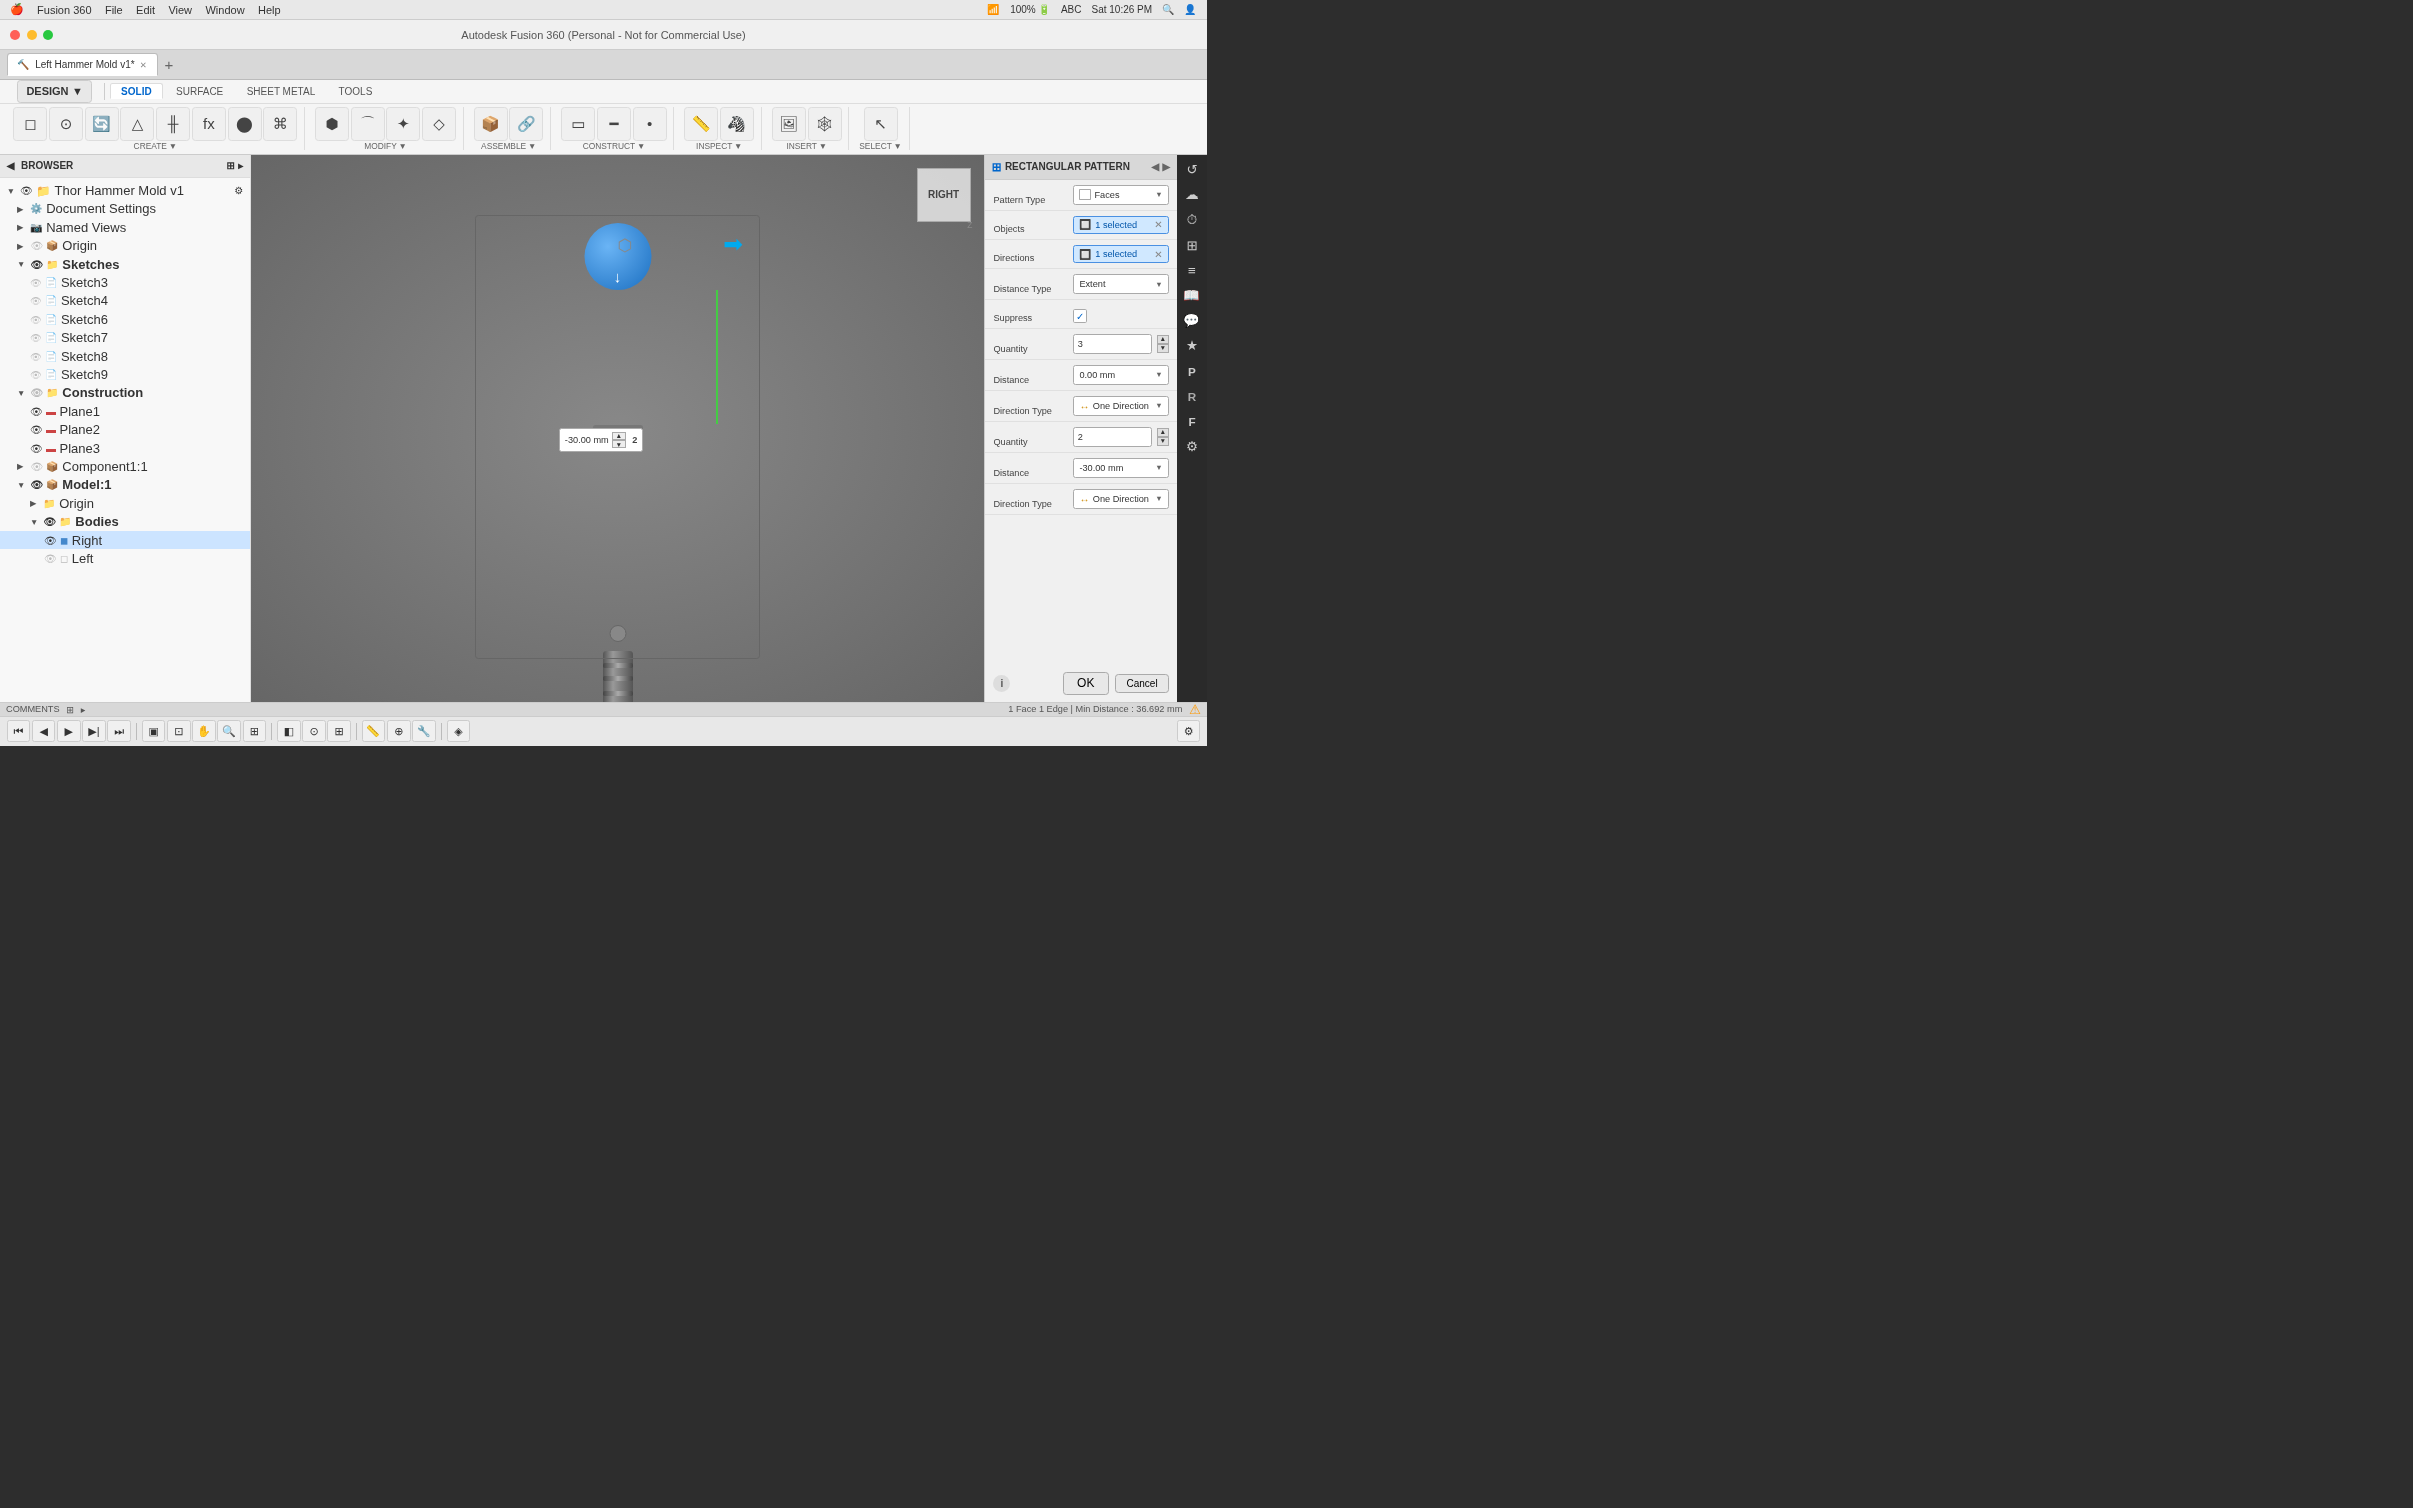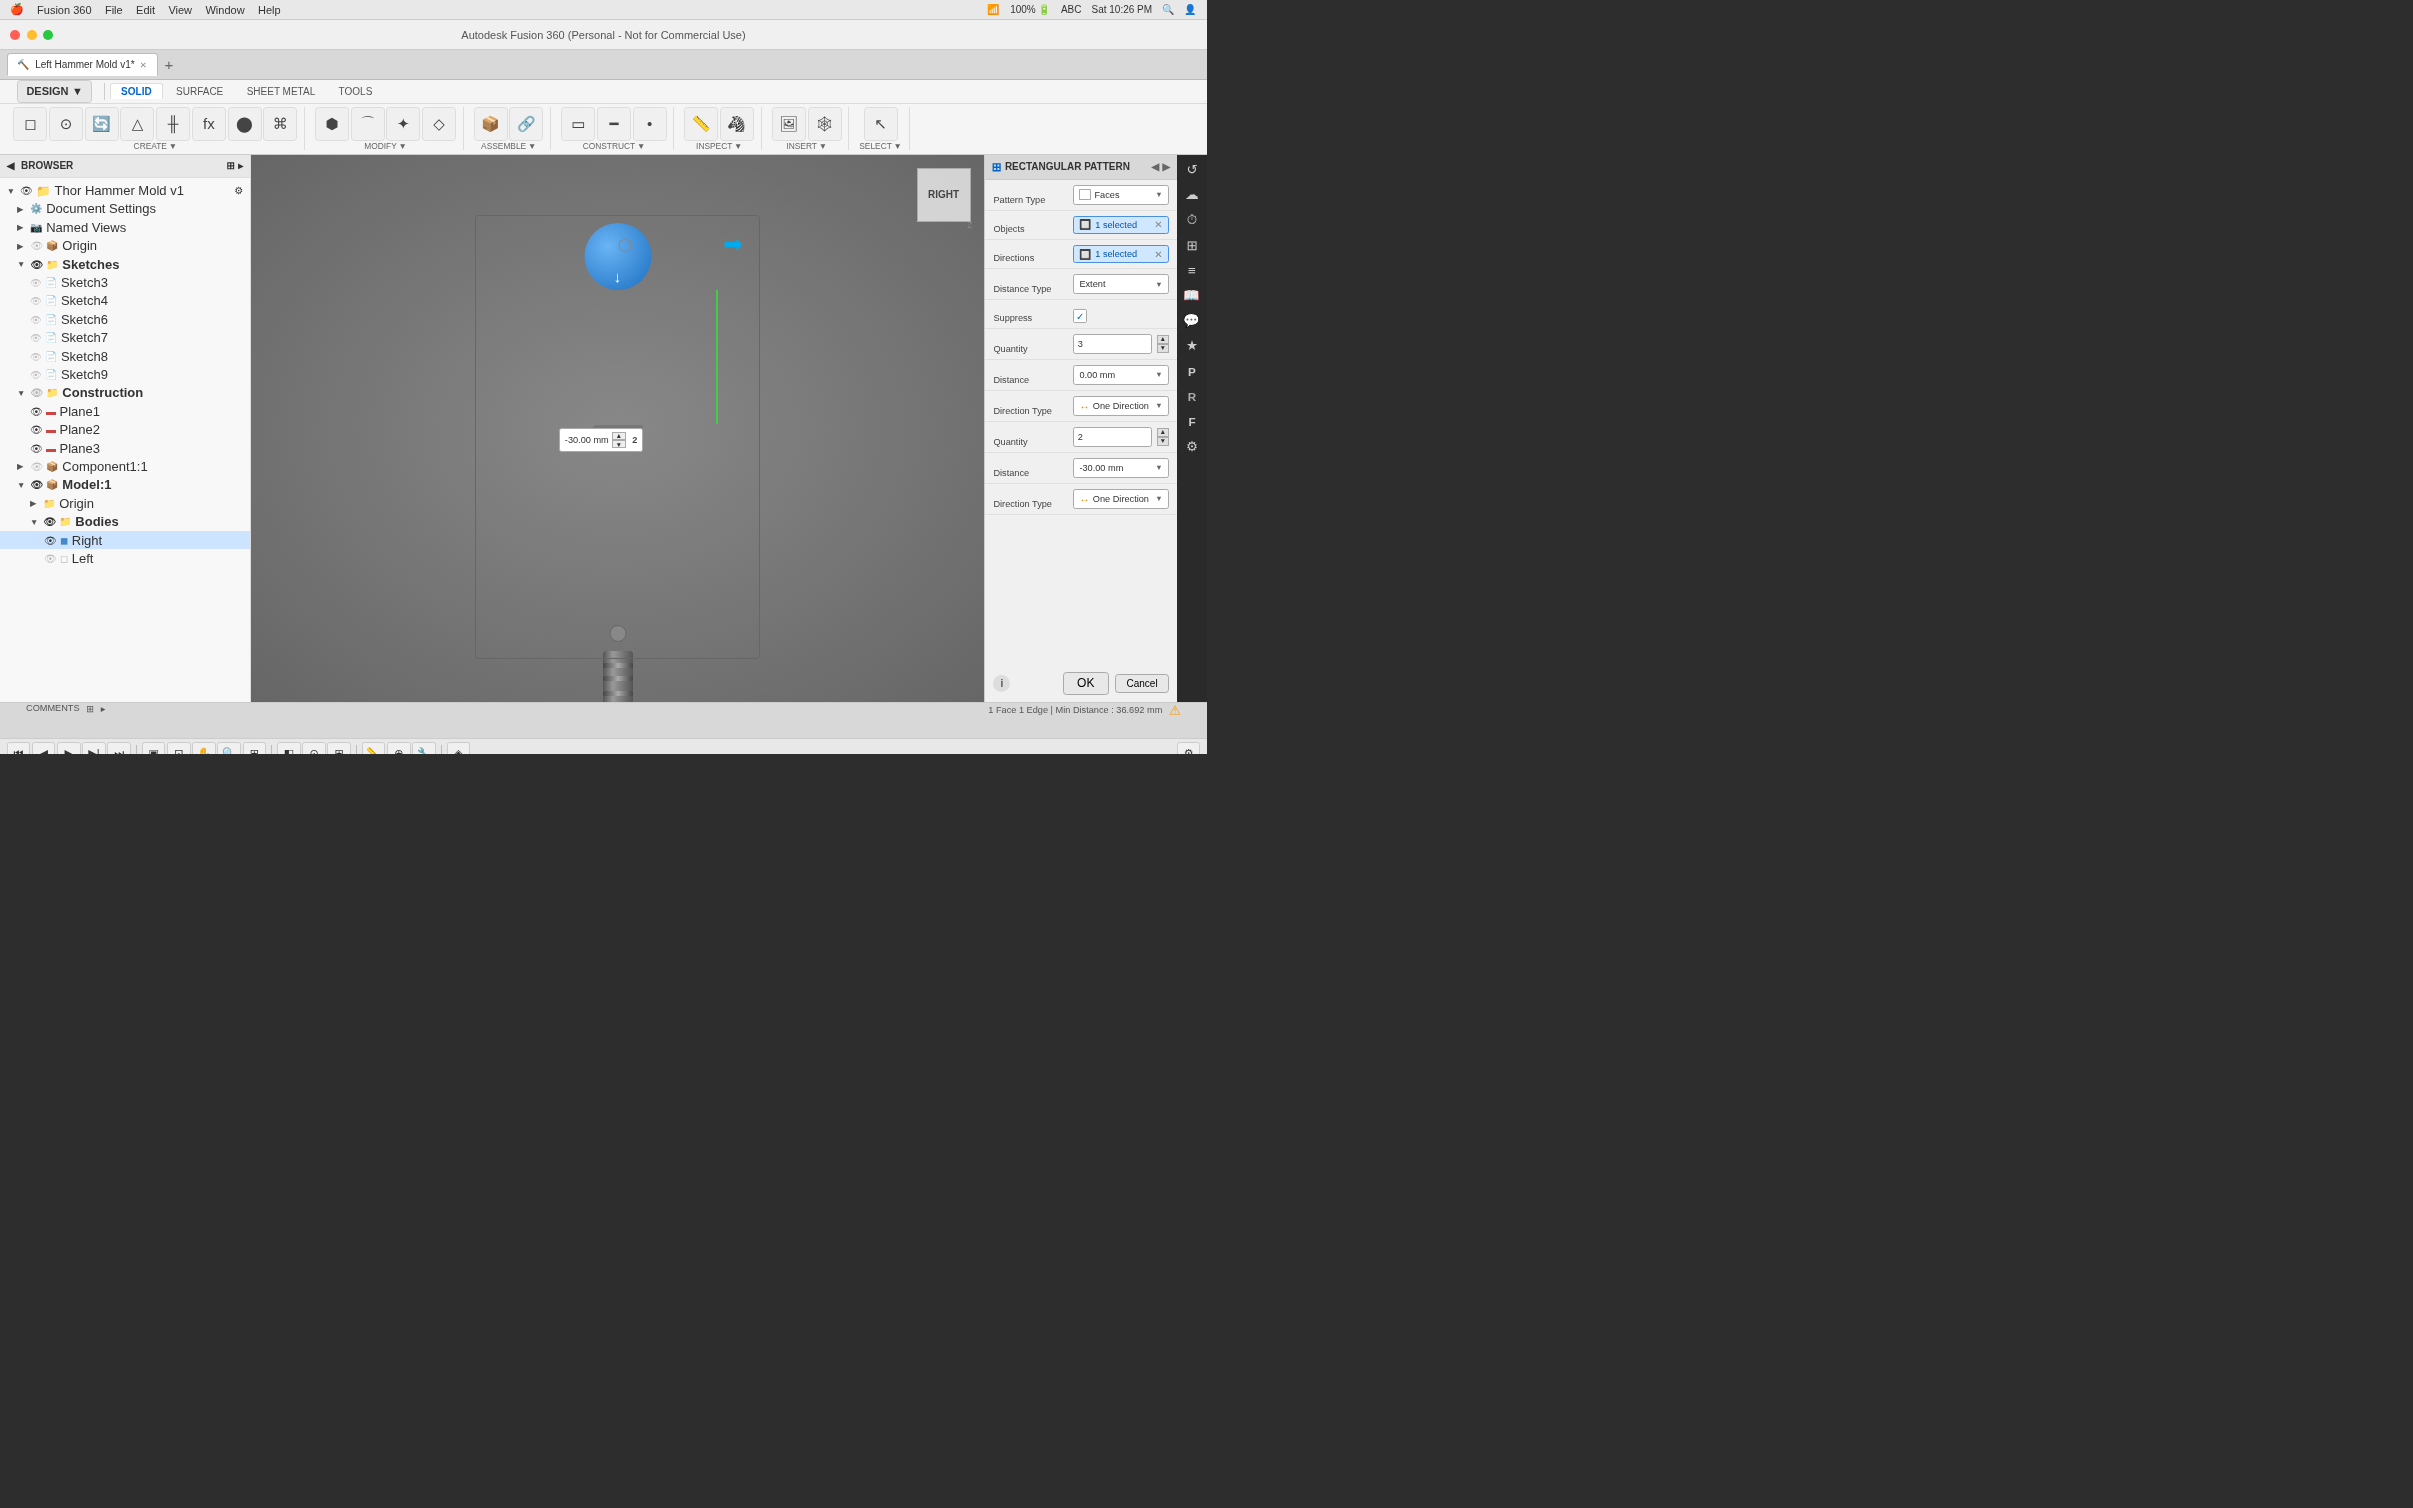--- a/index.html
+++ b/index.html
@@ -61,21 +61,21 @@
     .checkbox-check { width: 13.4px; height: 13.4px; background: white; border: 0.8px solid #aaa; border-radius: 1.7px; display: flex; align-items: center; justify-content: center; font-size: 10px; color: #0066cc; }
     .btn-ok { padding: 3.4px 13.4px; background: #e8e8e8; border: 0.8px solid #aaa; border-radius: 3.4px; cursor: pointer; font-size: 12px; }
     .btn-cancel { padding: 3.4px 10px; background: #e8e8e8; border: 0.8px solid #aaa; border-radius: 3.4px; cursor: pointer; font-size: 10px; }
     .info-icon { width: 17px; height: 17px; background: #ddd; border-radius: 50%; display: flex; align-items: center; justify-content: center; font-size: 10px; font-weight: bold; color: #555; }
     
     
     .right-sidebar { width: 30px; background: #2a2a2a; display: flex; flex-direction: column; align-items: center; padding: 3.4px 0; gap: 1.7px; }
     .rs-icon { width: 25px; height: 23.5px; display: flex; align-items: center; justify-content: center; color: #ccc; font-size: 13.4px; cursor: pointer; border-radius: 2.5px; }
 
     
-    .bottom-bar { height: 36px; background: #d8d8d8; border-top: 0.8px solid #ccc; display: flex; align-items: flex-start; padding: 0 26px; font-size: 9.2px; color: #555; }
+    .bottom-bar { height: 14px; background: #d8d8d8; border-top: 0.8px solid #ccc; display: flex; align-items: center; padding: 0 6px; font-size: 9.2px; color: #555; }
     .comments-section { display: flex; align-items: center; gap: 6.7px; flex: 1; }
     .status-bar { flex: 1; display: flex; align-items: center; justify-content: flex-end; gap: 6.7px; }
     
     
     .bottom-toolbar { height: 30px; background: #e8e8e8; border-top: 0.8px solid #ccc; display: flex; align-items: center; padding: 0 6.7px; gap: 1.7px; }
     .bt-btn { width: 23.5px; height: 22px; background: #f0f0f0; border: 0.8px solid #ccc; border-radius: 2.5px; display: flex; align-items: center; justify-content: center; cursor: pointer; font-size: 11px; }
     .bt-sep { width: 0.8px; height: 17px; background: #bbb; margin: 0 3.4px; }
     .panel-expand { display: flex; align-items: center; gap: 3.4px; margin-left: auto; }
     
     .warning-icon { color: #ff9900; font-size: 13.4px; }

